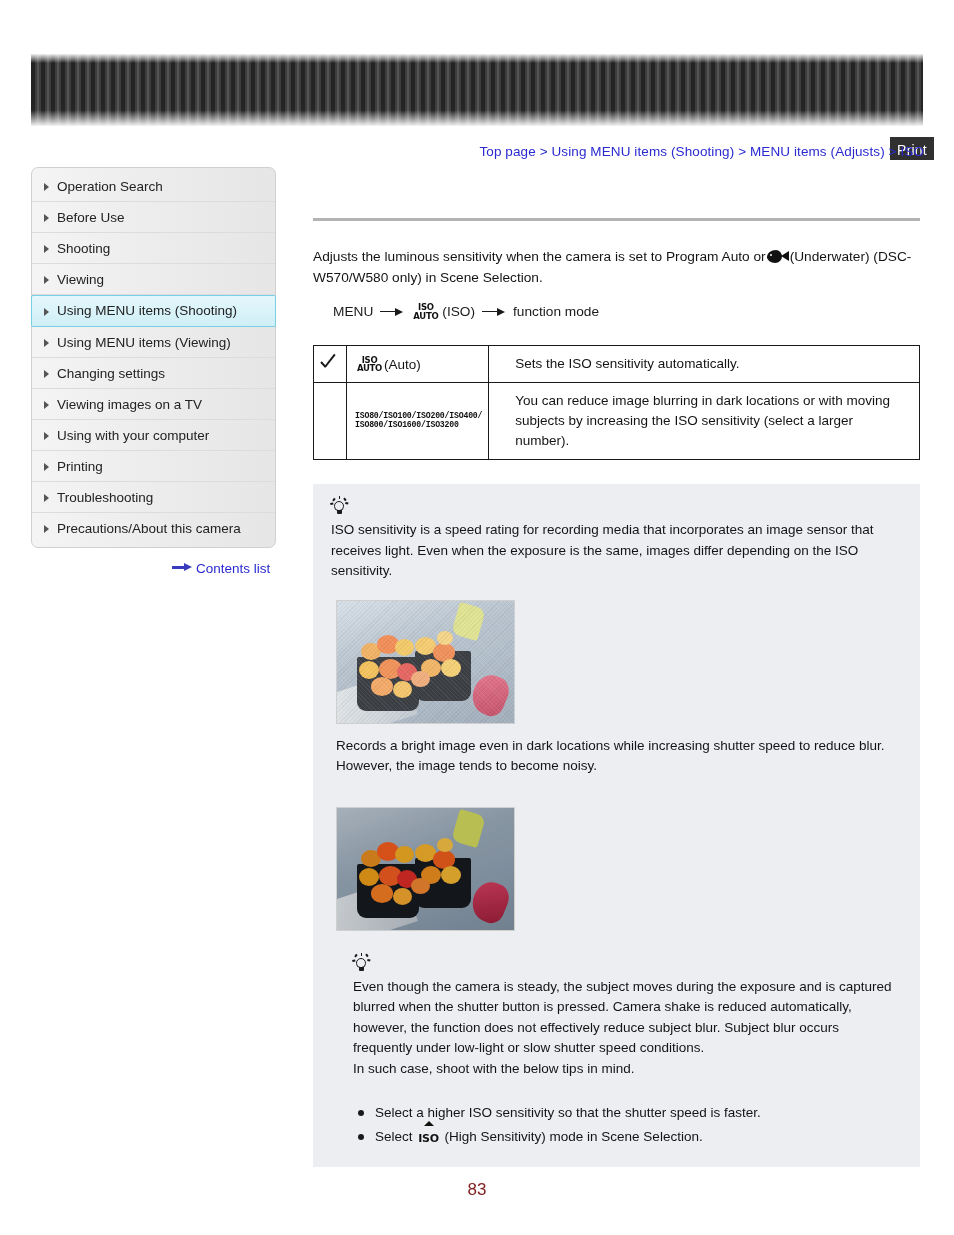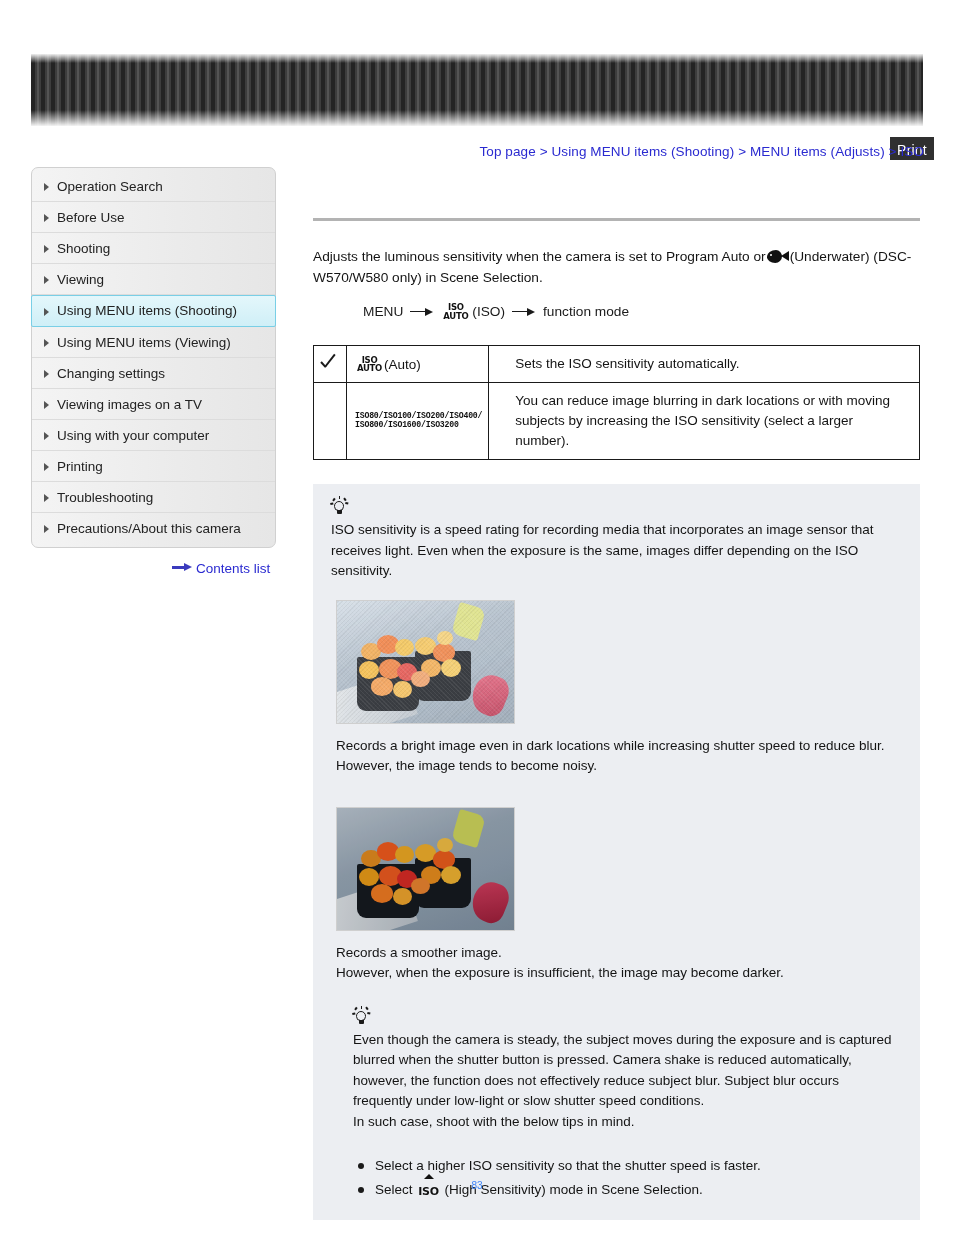--- a/index.html
+++ b/index.html
@@ -180,21 +180,21 @@
   .fish-icon .eye {
     position: absolute;
     left: 3px; top: 3.5px;
     width: 2.5px; height: 2.5px;
     background: #fff;
     border-radius: 50%;
   }
 
   .menu-path {
     margin-top: 15px;
-    margin-left: 50px;
+    margin-left: 20px;
     font-size: 13.7px;
     display: flex;
     align-items: center;
     gap: 2px;
   }
   .arrow-r {
     display: inline-block;
     width: 24px; height: 8px;
     position: relative;
     margin: 0 5px;
@@ -440,22 +440,22 @@
     border-bottom: 5px solid #111;
     border-left: 5px solid transparent;
     border-right: 5px solid transparent;
   }
 
   .page-num {
     position: absolute;
     left: 0; right: 0;
     top: 1180px;
     text-align: center;
-    font-size: 10px;
-    color: #3b82f6;
+    font-size: 17px;
+    color: #7f1d1d;
   }
 </style>
 </head>
 <body>
 
 <div class="header-banner">
   <div class="print-button">Print</div>
 </div>
 
 <div class="breadcrumb">
@@ -634,24 +634,20 @@
         <div class="fl" style="left:78px;top:36px;width:21px;height:18px;background:#efad2b;"></div>
         <div class="fl" style="left:96px;top:42px;width:22px;height:19px;background:#e95c1c;"></div>
         <div class="fl" style="left:84px;top:58px;width:20px;height:18px;background:#e68c1e;"></div>
         <div class="fl" style="left:104px;top:58px;width:20px;height:18px;background:#eeb232;"></div>
         <div class="fl" style="left:74px;top:70px;width:19px;height:16px;background:#e8832f;"></div>
         <div class="fl" style="left:100px;top:30px;width:16px;height:14px;background:#f0bd45;"></div>
         <div class="leafsign" style="background:#cdd45c;"></div>
         <div class="pinkbud" style="background:linear-gradient(150deg,#d43f60,#991d38);"></div>
         <div class="deep"></div>
       </div>
-      <div class="caption">
-        <span>Records a smoother image.</span><br>
-        <span>However, when the exposure is insufficient, the image may become darker.</span>
-      </div>
     </div>
 
     <div class="inner-tip">
       <span class="bulb">
         <span class="glass"></span>
           <span class="base"></span>
         <span class="ray r1"></span>
           <span class="ray r2"></span>
           <span class="ray r3"></span>
         <span class="ray r4"></span>

